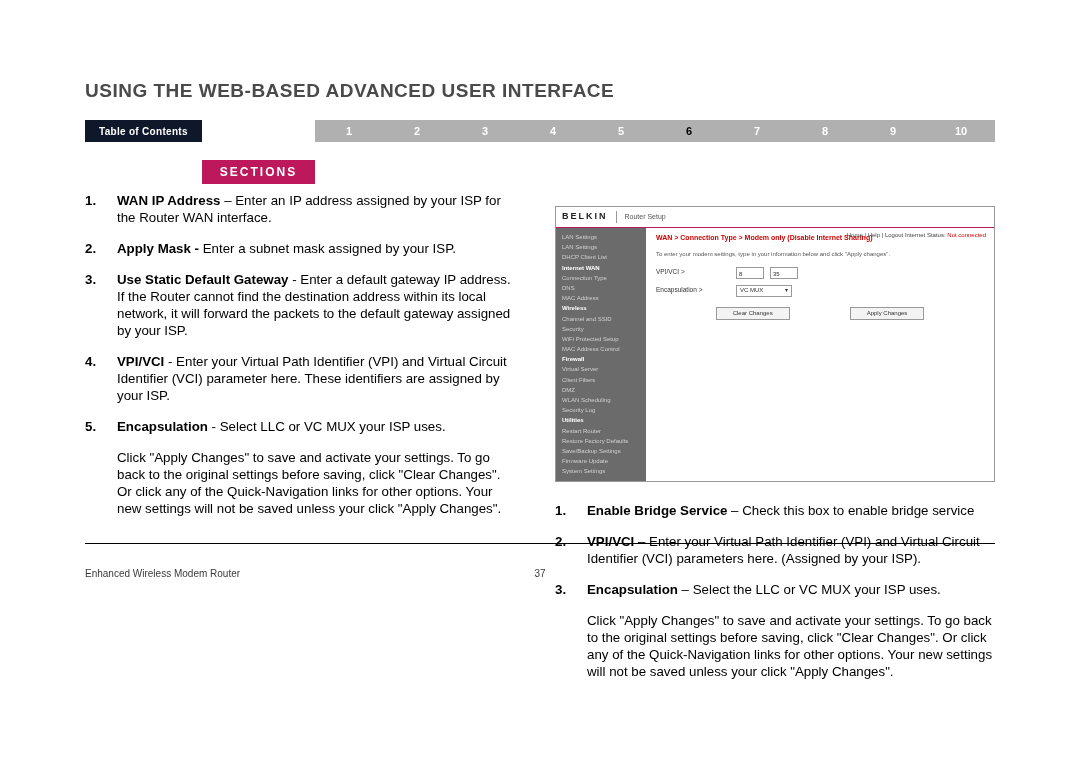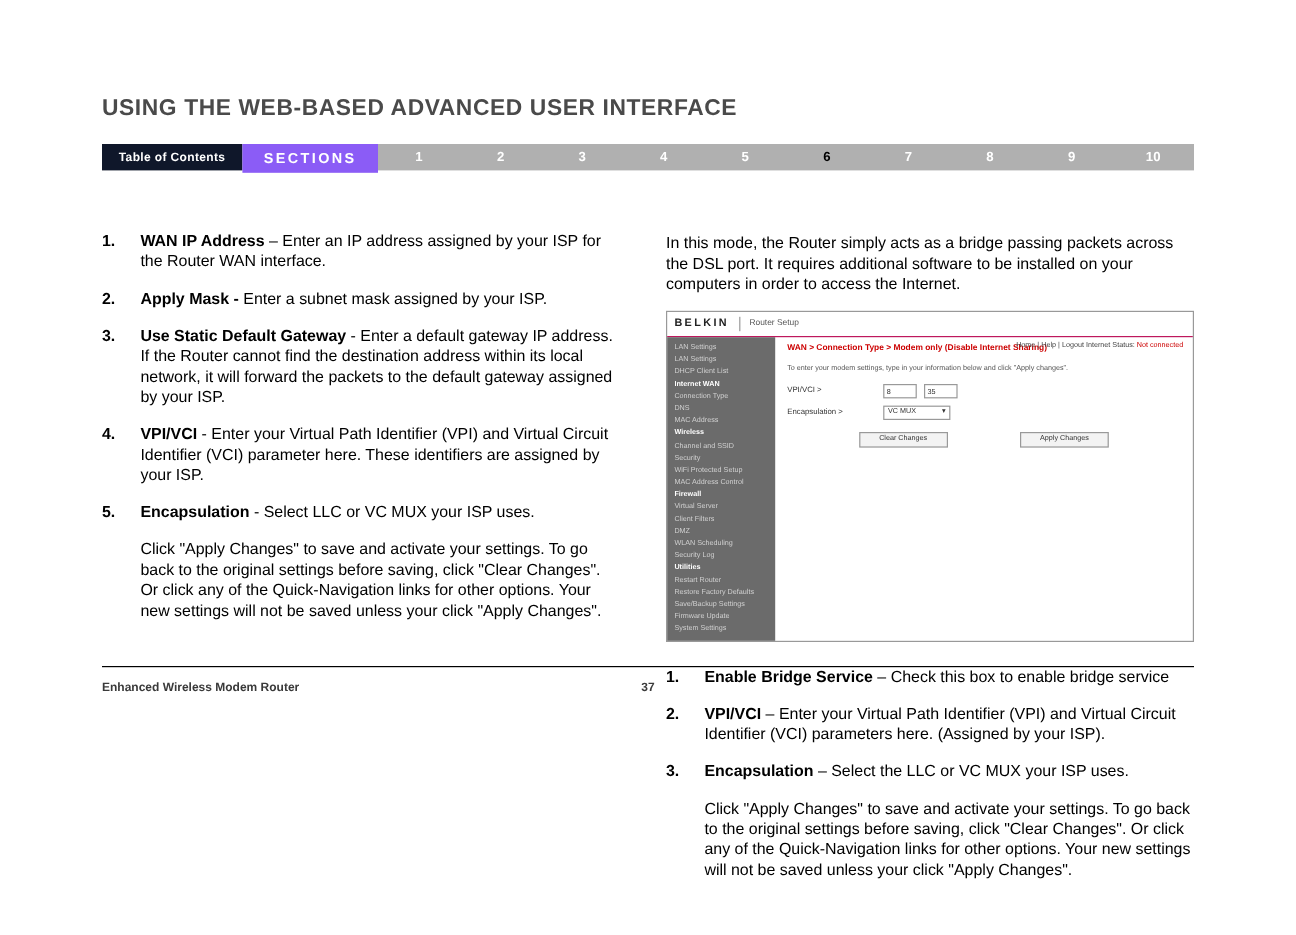--- a/index.html
+++ b/index.html
@@ -36,27 +36,28 @@
   .nav-toc {
     background: #0f172a;
     color: #fff;
     padding: 0 14px;
     display: flex;
     align-items: center;
     font-size: 10px;
     letter-spacing: 0.3px;
   }
   .nav-sections-label {
-    background: #8b5cf6;
+    background: #be185d;
     color: #fff;
     padding: 12px 18px;
     display: flex;
     align-items: center;
     letter-spacing: 2px;
     font-size: 12px;
+    margin-top: 40px;
   }
   .nav-items {
     flex: 1;
     display: flex;
     background: #b0b0b0;
   }
   .nav-item {
     flex: 1;
     display: flex;
     align-items: center;
@@ -154,23 +155,23 @@
   .shot-btn {
     border: 1px solid #999; background: #f3f3f3; font-size: 6px;
     padding: 2px 16px;
   }
 
   .footer {
     position: absolute;
     left: 85px; right: 85px;
     bottom: 28px;
     border-top: 1px solid #000;
-    padding-top: 12px;
+    padding-top: 24px;
     font-size: 10px;
-    font-weight: bold;
+    font-weight: normal;
     color: #3a3a3a;
     display: flex;
   }
   .footer .fl { flex: 1; }
   .footer .pn { position: absolute; left: 50%; transform: translateX(-50%); }
 </style>
 </head>
 <body>
 
 <div class="page">
@@ -214,21 +215,20 @@
           </li>
           <li>
             <span class="num">5.</span>
             <span class="txt"><span class="b">Encapsulation</span> - Select LLC or VC MUX your ISP uses.</span>
           </li>
         </ol>
       <div class="para para-indent">Click "Apply Changes" to save and activate your settings. To go back to the original settings before saving, click "Clear Changes". Or click any of the Quick-Navigation links for other options. Your new settings will not be saved unless your click "Apply Changes".</div>
     </div>
 
     <div class="col">
-      <div class="para">In this mode, the Router simply acts as a bridge passing packets across the DSL port. It requires additional software to be installed on your computers in order to access the Internet.</div>
 
       <div class="shot">
         <div class="shot-top">
           <span class="shot-logo">BELKIN</span>
           <span class="shot-logo-sep"></span>
           <span class="shot-title">Router Setup</span>
         </div>
         <div class="shot-body">
           <div class="shot-side" id="shot-side">
               <div>LAN Settings</div>

